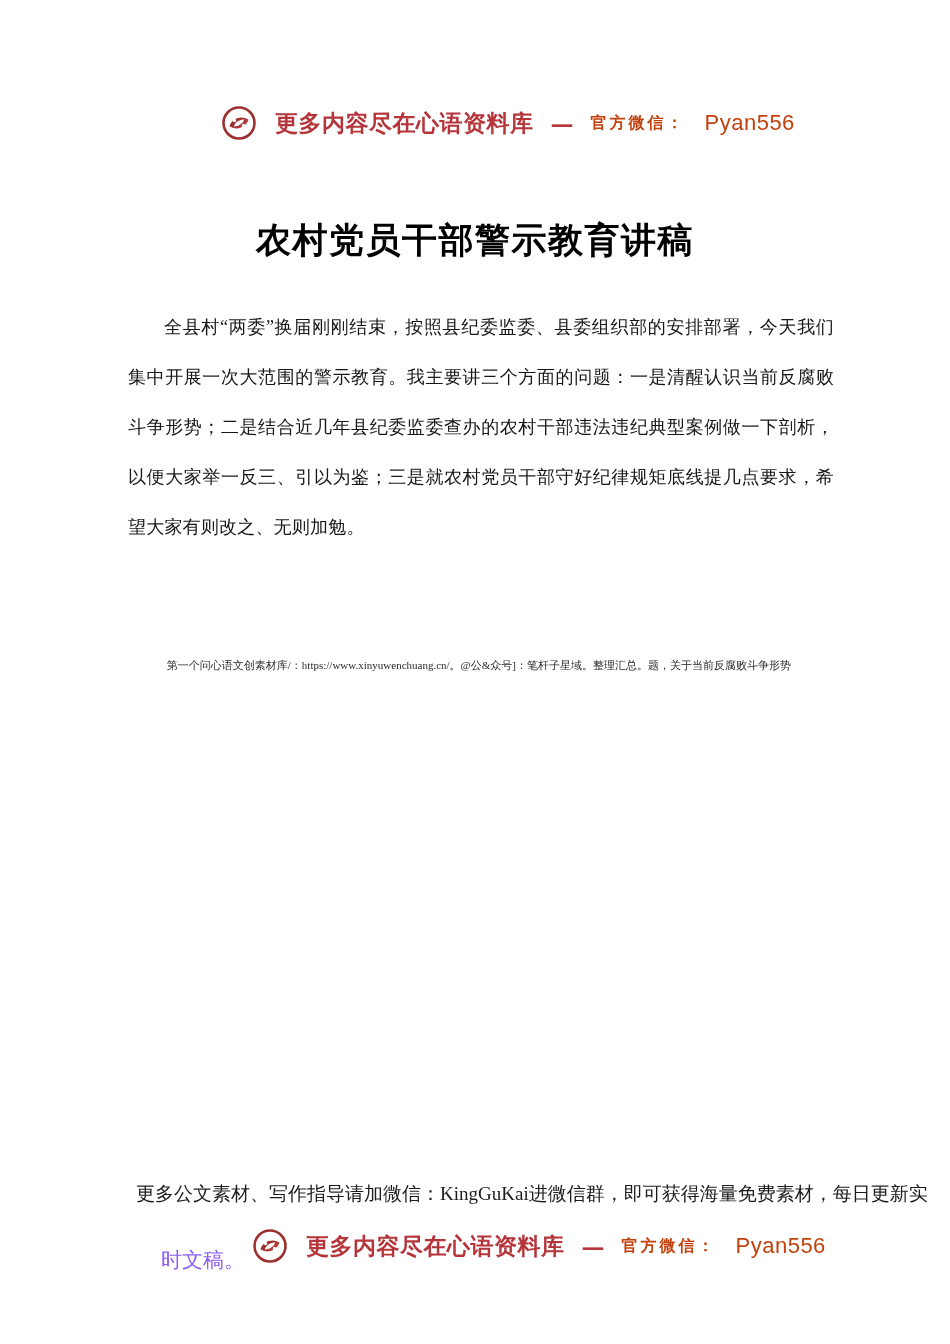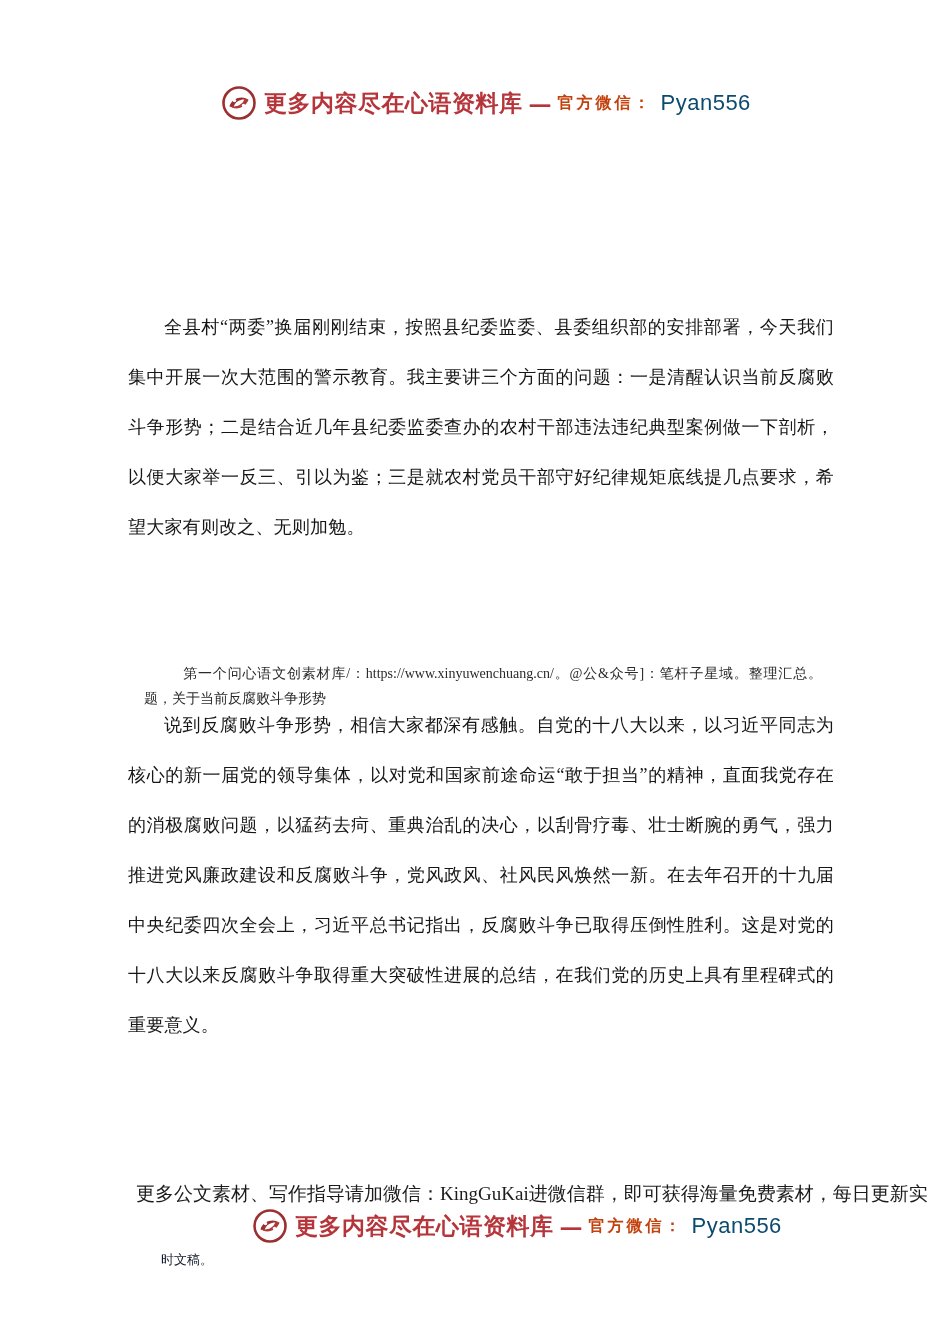--- a/index.html
+++ b/index.html
@@ -20,23 +20,24 @@
     position: absolute;
     inset: 0;
     background: #ffffff;
   }
 
   
   .watermark {
     position: absolute;
     display: flex;
     align-items: center;
-    gap: 8px;
+    gap: 19px;
     white-space: nowrap;
     user-select: none;
+    margin-top: 20px;
   }
   .watermark-top { left: 222px; top: 86px; }
   .watermark-bottom { left: 253px; top: 1209px; }
 
   .wm-logo {
     width: 34px;
     height: 34px;
     flex: 0 0 34px;
     position: relative;
   }
@@ -61,21 +62,21 @@
     font-weight: 700;
     font-size: 16px;
     letter-spacing: 3px;
     color: #c2410c;
   }
   .wm-handle {
     font-family: "Liberation Sans", "DejaVu Sans", sans-serif;
     font-weight: 400;
     font-size: 22px;
     letter-spacing: 0.5px;
-    color: #0c4a6e;
+    color: #c2410c;
   }
 
   
   .doc-title {
     position: absolute;
     left: 0;
     right: 0;
     top: 194px;
     text-align: center;
     font-family: "DejaVu Serif", "Liberation Serif", serif;
@@ -109,24 +110,24 @@
 
   
   .note-block {
     position: absolute;
     left: 128px;
     width: 710px;
     top: 645px;
   }
   .note {
     font-family: "Liberation Serif", "DejaVu Serif", serif;
-    font-size: 14px;
+    font-size: 11px;
     line-height: 25px;
     color: #2a2a2a;
-    margin: 16px;
+    margin: 8px;
     text-align: justify;
     text-align-last: left;
   }
   .note.indent { text-indent: 2.8em; }
 
   
   .footer-block {
     position: absolute;
     left: 128px;
     width: 714px;
@@ -138,23 +139,23 @@
     line-height: 28px;
     color: #1c1c1c;
     margin: 8px;
     white-space: nowrap;
   }
   .footer-tail {
     position: absolute;
     left: 161px;
     top: 1246px;
     font-family: "Liberation Serif", "DejaVu Serif", serif;
-    font-size: 13px;
+    font-size: 21px;
     line-height: 28px;
-    color: #0f172a;
+    color: #8b5cf6;
   }
 </style>
 </head>
 <body>
 
 <div class="page">
 
   <div class="watermark watermark-top">
     <span class="wm-logo">
       <svg width="34" height="34" viewBox="0 0 34 34" aria-hidden="true">
@@ -164,32 +165,30 @@
         <circle cx="12.5" cy="14.5" r="1.7" fill="#ffffff"></circle>
         <circle cx="21.5" cy="19.5" r="1.7" fill="#ffffff"></circle>
       </svg>
     </span>
     <span class="wm-main">更多内容尽在心语资料库</span>
     <span class="wm-dash">—</span>
     <span class="wm-sub">官方微信：</span>
     <span class="wm-handle">Pyan556</span>
   </div>
 
+  <h1 class="doc-title">农村党员干部警示教育讲稿</h1>
 
   <div class="body-block p1">
     <p class="para indent">全县村“两委”换届刚刚结束，按照县纪委监委、县委组织部的安排部署，今天我们集中开展一次大范围的警示教育。我主要讲三个方面的问题：一是清醒认识当前反腐败斗争形势；二是结合近几年县纪委监委查办的农村干部违法违纪典型案例做一下剖析，以便大家举一反三、引以为鉴；三是就农村党员干部守好纪律规矩底线提几点要求，希望大家有则改之、无则加勉。</p>
   </div>
 
   <div class="note-block">
     <p class="note indent">第一个问心语文创素材库/：https://www.xinyuwenchuang.cn/。@公&amp;众号]：笔杆子星域。整理汇总。题，关于当前反腐败斗争形势</p>
   </div>
 
-  <div class="body-block p2">
-    <p class="para indent">说到反腐败斗争形势，相信大家都深有感触。自党的十八大以来，以习近平同志为核心的新一届党的领导集体，以对党和国家前途命运“敢于担当”的精神，直面我党存在的消极腐败问题，以猛药去疴、重典治乱的决心，以刮骨疗毒、壮士断腕的勇气，强力推进党风廉政建设和反腐败斗争，党风政风、社风民风焕然一新。在去年召开的十九届中央纪委四次全会上，习近平总书记指出，反腐败斗争已取得压倒性胜利。这是对党的十八大以来反腐败斗争取得重大突破性进展的总结，在我们党的历史上具有里程碑式的重要意义。</p>
-  </div>
 
   <div class="footer-block">
     <p class="footer-line">更多公文素材、写作指导请加微信：KingGuKai进微信群，即可获得海量免费素材，每日更新实</p>
   </div>
 
   <div class="watermark watermark-bottom">
     <span class="wm-logo">
       <svg width="34" height="34" viewBox="0 0 34 34" aria-hidden="true">
         <circle cx="17" cy="17" r="15.5" fill="none" stroke="#9c2f2f" stroke-width="2.6"></circle>
         <path d="M7.5 20.5 C 10 11.5, 22 9, 26.5 14.5 C 22.5 12.5, 13.5 13.5, 11.5 21.5 Z" fill="#9c2f2f"></path>

